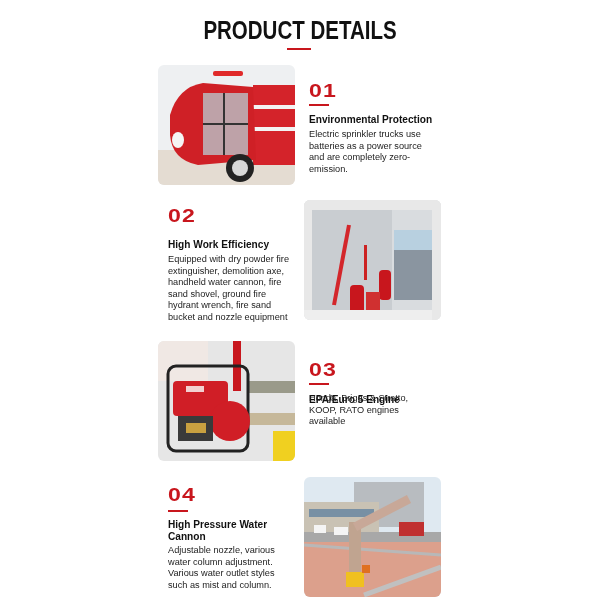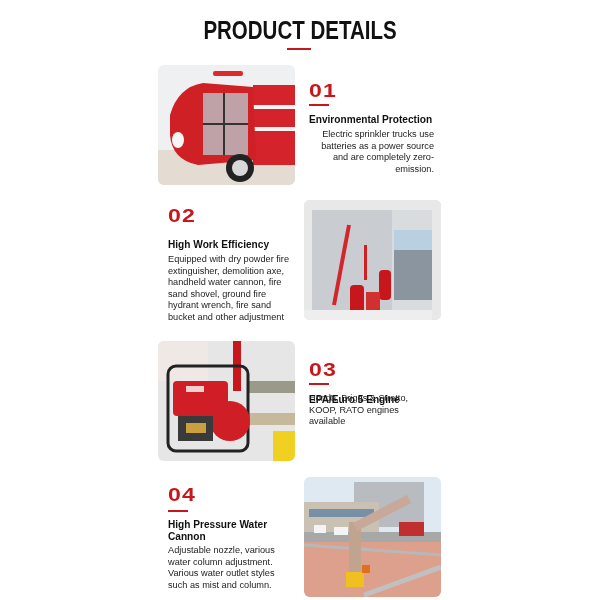--- a/index.html
+++ b/index.html
@@ -31,25 +31,25 @@
     <rect x="45" y="58" width="45" height="2" fill="#333"></rect>
     <circle cx="82" cy="103" r="14" fill="#222"></circle>
     <circle cx="82" cy="103" r="8" fill="#d8d8d8"></circle>
     <rect x="55" y="6" width="30" height="5" rx="2" fill="#e02a2a"></rect>
     <ellipse cx="20" cy="75" rx="6" ry="8" fill="#f5f5f5"></ellipse>
   </svg>
 </div>
 <div class="num" style="left:309px; top:80px;">01</div>
 <div class="num-line" style="left:309px; top:104px;"></div>
 <div class="feat-title" style="left:309px; top:113px;">Environmental Protection</div>
-<div class="feat-desc" style="left:309px; top:129px; width:125px;text-align:right;">Electric sprinkler trucks use batteries as a power source and are completely zero-emission.</div>
+<div class="feat-desc" style="left:309px; top:129px; width:125px;">Electric sprinkler trucks use batteries as a power source and are completely zero-emission.</div>
 
 <div class="num" style="left:168px; top:205px;">02</div>
 <div class="feat-title" style="left:168px; top:238px;">High Work Efficiency</div>
-<div class="feat-desc" style="left:168px; top:254px; width:124px;">Equipped with dry powder fire extinguisher, demolition axe, handheld water cannon, fire sand shovel, ground fire hydrant wrench, fire sand bucket and other adjustment</div>
+<div class="feat-desc" style="left:168px; top:254px; width:124px;">Equipped with dry powder fire extinguisher, demolition axe, handheld water cannon, fire sand shovel, ground fire hydrant wrench, fire sand bucket and nozzle equipment</div>
 <div class="photo" style="left:304px; top:200px;">
   <svg width="137" height="120" viewBox="0 0 137 120">
     <rect width="137" height="120" fill="#d9dcdf"></rect>
     <rect x="0" y="0" width="137" height="10" fill="#e8e8e8"></rect>
     <rect x="0" y="0" width="10" height="120" fill="#e8e8e8"></rect>
     <rect x="8" y="10" width="80" height="110" fill="#c9cdd1"></rect>
     <rect x="90" y="30" width="38" height="70" fill="#8a95a0"></rect>
     <rect x="90" y="30" width="38" height="20" fill="#b8d0e0"></rect>
     <line x1="45" y1="25" x2="30" y2="105" stroke="#d3262b" stroke-width="4"></line>
     <rect x="60" y="45" width="3" height="35" fill="#c22"></rect>

